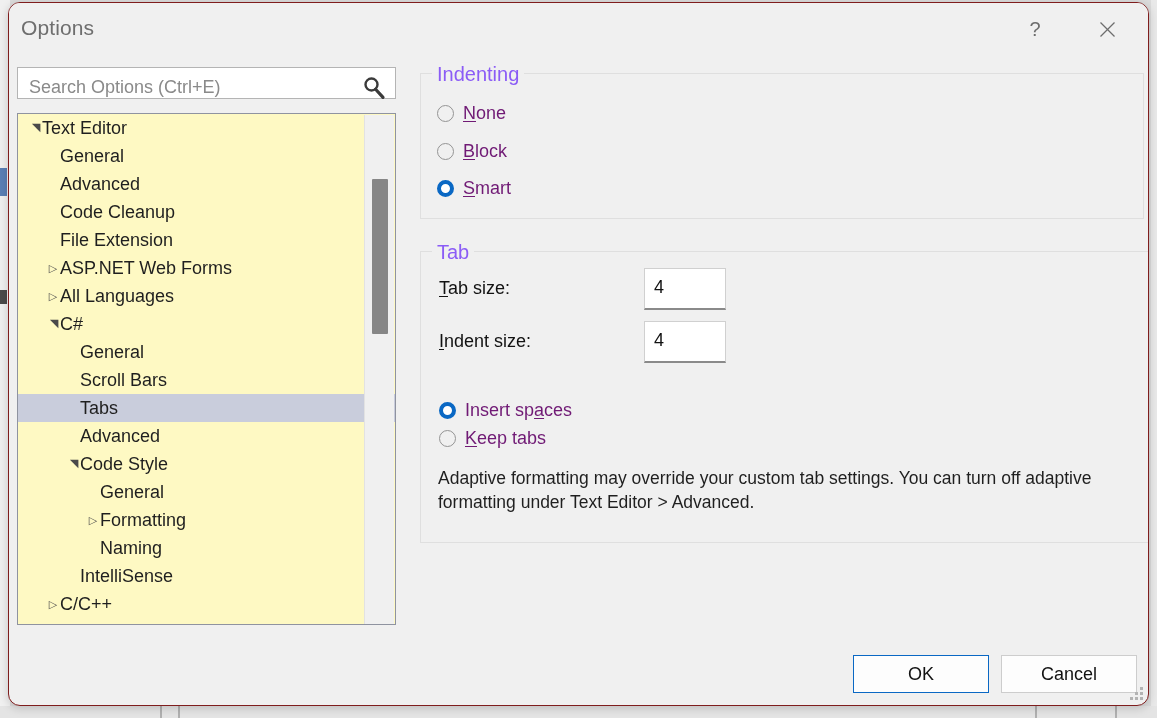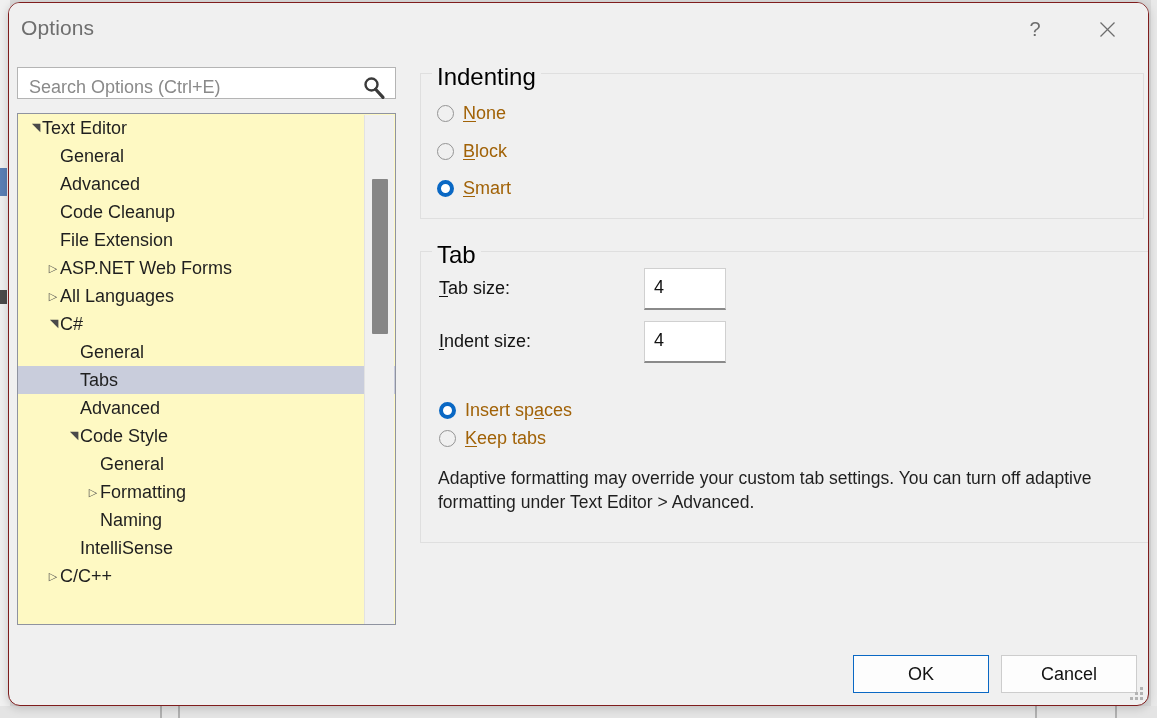--- a/index.html
+++ b/index.html
@@ -190,22 +190,22 @@
     border: 1px solid #dfdfdf;
     box-sizing: border-box;
     background: #f0f0f0;
   }
   .group-legend {
     position: absolute;
     top: -11px;
     left: 11px;
     padding: 0 5px;
     background: #f0f0f0;
-    font-size: 24px;
-    color: #000000;
+    font-size: 20px;
+    color: #8b5cf6;
     white-space: nowrap;
   }
   #group-indenting { left: 411px; top: 70px; width: 724px; height: 146px; }
   #group-tab       { left: 411px; top: 248px; width: 732px; height: 292px; }
 
   
   .radio-row {
     position: absolute;
     display: flex;
     align-items: center;
@@ -222,21 +222,21 @@
     flex: 0 0 auto;
     position: relative;
   }
   .radio-mark.checked {
     border: 4.5px solid #0a68c4;
     background: #ffffff;
   }
   .radio-text {
     margin-left: 9px;
     font-size: 18px;
-    color: #a16207;
+    color: #701a75;
     white-space: nowrap;
   }
   .acc { text-decoration: underline; text-underline-offset: 2px; }
 
   
   .field-label {
     position: absolute;
     font-size: 18px;
     color: #121212;
     white-space: nowrap;
@@ -349,20 +349,21 @@
     <div id="tree-rows">
         <div class="tree-row"><span style="display: inline-block; width: 10px;"></span><span class="tw expanded"></span><span class="tree-label">Text Editor</span></div>
         <div class="tree-row"><span style="display: inline-block; width: 28px;"></span><span class="tw leaf"></span><span class="tree-label">General</span></div>
         <div class="tree-row"><span style="display: inline-block; width: 28px;"></span><span class="tw leaf"></span><span class="tree-label">Advanced</span></div>
         <div class="tree-row"><span style="display: inline-block; width: 28px;"></span><span class="tw leaf"></span><span class="tree-label">Code Cleanup</span></div>
         <div class="tree-row"><span style="display: inline-block; width: 28px;"></span><span class="tw leaf"></span><span class="tree-label">File Extension</span></div>
         <div class="tree-row"><span style="display: inline-block; width: 28px;"></span><span class="tw collapsed"></span><span class="tree-label">ASP.NET Web Forms</span></div>
         <div class="tree-row"><span style="display: inline-block; width: 28px;"></span><span class="tw collapsed"></span><span class="tree-label">All Languages</span></div>
         <div class="tree-row"><span style="display: inline-block; width: 28px;"></span><span class="tw expanded"></span><span class="tree-label">C#</span></div>
         <div class="tree-row"><span style="display: inline-block; width: 48px;"></span><span class="tw leaf"></span><span class="tree-label">General</span></div>
+        <div class="tree-row"><span style="display: inline-block; width: 48px;"></span><span class="tw leaf"></span><span class="tree-label">Scroll Bars</span></div>
         <div class="tree-row selected"><span style="display: inline-block; width: 48px;"></span><span class="tw leaf"></span><span class="tree-label">Tabs</span></div>
         <div class="tree-row"><span style="display: inline-block; width: 48px;"></span><span class="tw leaf"></span><span class="tree-label">Advanced</span></div>
         <div class="tree-row"><span style="display: inline-block; width: 48px;"></span><span class="tw expanded"></span><span class="tree-label">Code Style</span></div>
         <div class="tree-row"><span style="display: inline-block; width: 68px;"></span><span class="tw leaf"></span><span class="tree-label">General</span></div>
         <div class="tree-row"><span style="display: inline-block; width: 68px;"></span><span class="tw collapsed"></span><span class="tree-label">Formatting</span></div>
         <div class="tree-row"><span style="display: inline-block; width: 68px;"></span><span class="tw leaf"></span><span class="tree-label">Naming</span></div>
         <div class="tree-row"><span style="display: inline-block; width: 48px;"></span><span class="tw leaf"></span><span class="tree-label">IntelliSense</span></div>
         <div class="tree-row"><span style="display: inline-block; width: 28px;"></span><span class="tw collapsed"></span><span class="tree-label">C/C++</span></div>
       </div>
     <div id="tree-scrollbar">

